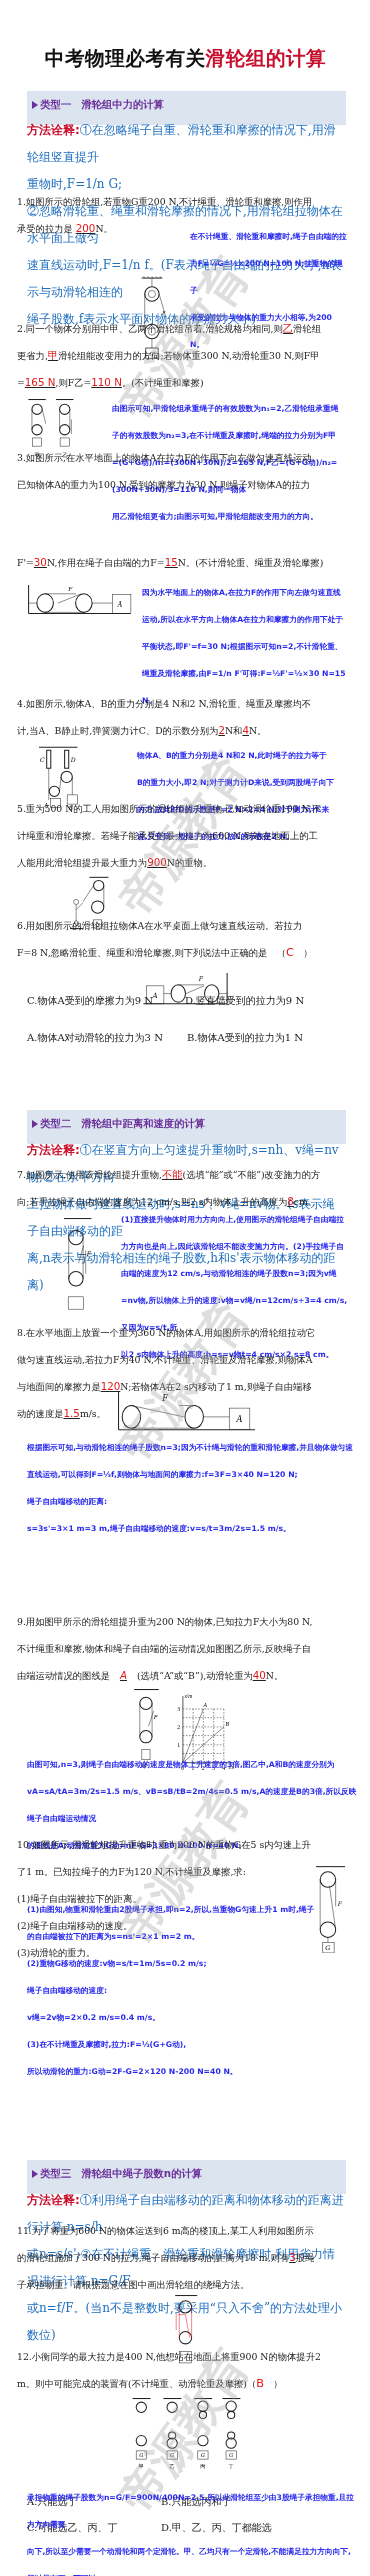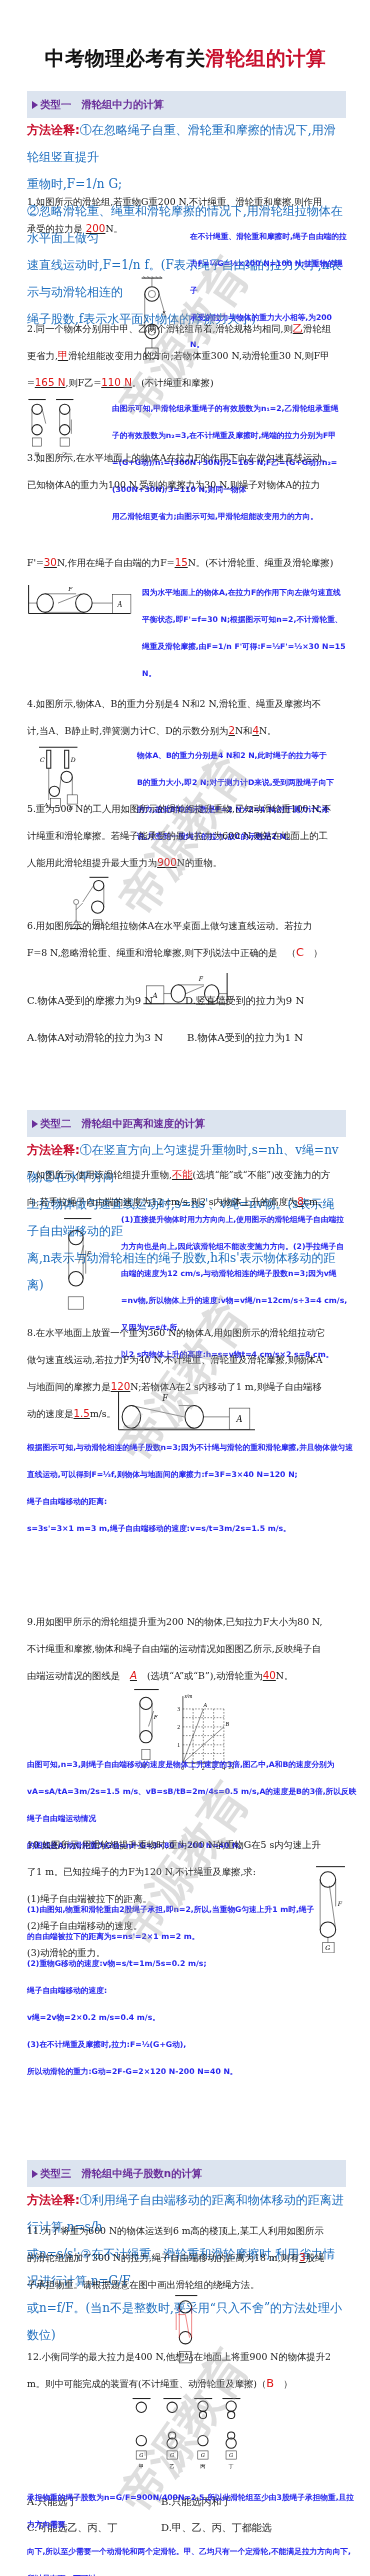--- a/index.html
+++ b/index.html
@@ -1,25 +1,25 @@
 <!DOCTYPE html>
 <html style="font-size:8.2px"><head>
 <meta charset="utf-8">
 <style>
   * { box-sizing: border-box; margin: 0; padding: 0; }
   html, body { width: 371px; background: #ffffff; }
   body { font-family: "DejaVu Serif", "Liberation Serif", serif; color: #1a1a1a; position: relative; }
   .page { width: 371px; height: 2623px; position: relative; overflow: hidden; }
   .title { position: absolute; left: 0; top: 45px; width: 371px; text-align: center; font-family: "DejaVu Sans", sans-serif; font-weight: bold; font-size: 19.6px; letter-spacing: 0.5px; color: #111; }
   .title .red { color: #c8102e; text-align: right; }
-  .sec { position: absolute; left: 27px; width: 319px; height: 27px; background: #dce4ef; padding: 0 5.2px; font-family: "DejaVu Sans", sans-serif; font-size: 10.3px; font-weight: bold; color: #6a2f9a; line-height: 27px; }
+  .sec { position: absolute; left: 27px; width: 319px; height: 34px; background: #dce4ef; padding: 0 5.2px; font-family: "DejaVu Sans", sans-serif; font-size: 10.3px; font-weight: bold; color: #6a2f9a; line-height: 27px; }
   .sec .tri { display: inline-block; width: 0; height: 0; border-top: 4.1px solid transparent; border-bottom: 4.1px solid transparent; border-left: 6.2px solid #6a2f9a; vertical-align: middle; margin-right: 2.1px; }
   .method { position: absolute; left: 27px; width: 319px; font-size: 12px; line-height: 27px; color: #1f6fbf; font-family: "DejaVu Serif", serif; }
   .method .lbl { color: #c8102e; font-weight: bold; font-family: "DejaVu Sans", sans-serif; }
-  .q { position: absolute; left: 27px; width: 319px; font-size: 9.3px; line-height: 27px; color: #1a1a1a; }
+  .q { position: absolute; left: 17px; width: 319px; font-size: 9.3px; line-height: 27px; color: #1a1a1a; }
   .ans { color: #e01818; font-family: "DejaVu Sans", sans-serif; font-size: 10.3px; text-decoration: underline; text-decoration-color: #222; }
   .ansp { color: #e01818; font-family: "DejaVu Sans", sans-serif; font-size: 11.3px; }
   .exp { position: absolute; font-family: "DejaVu Sans", sans-serif; font-weight: bold; font-size: 7.7px; line-height: 27px; color: #2a2aee; }
   .opt { position: absolute; font-size: 10px; color: #1a1a1a; }
   .fig { position: absolute; }
   .wm { position: absolute; font-family: "DejaVu Sans", sans-serif; font-weight: bold; font-size: 46px; color: rgba(160,160,160,0.35); transform: rotate(-55deg); white-space: nowrap; pointer-events: none; }
 </style>
 </head>
 <body>
 
@@ -121,20 +121,21 @@
         <line x1="35" y1="53" x2="110" y2="53"></line>
       <line x1="60" y1="35" x2="105" y2="17"></line>
         <line x1="126" y1="35" x2="165" y2="35"></line>
       <rect x="165" y="18" width="36" height="37"></rect>
     </g>
     <text x="175" y="42" font-size="14" font-style="italic" font-family="Liberation Serif, serif">A</text>
     <text x="80" y="12" font-size="13" font-style="italic" font-family="Liberation Serif, serif">F</text>
   </svg>
   <div class="exp" style="left:142px;top:579px;width:206px">
     <div>因为水平地面上的物体A,在拉力F的作用下向左做匀速直线</div>
+    <div>运动,所以在水平方向上物体A在拉力和摩擦力的作用下处于</div>
     <div>平衡状态,即F'=f=30 N;根据图示可知n=2,不计滑轮重、</div>
     <div>绳重及滑轮摩擦,由F=1/n F'可得:F=½F'=½×30 N=15 N。</div>
   </div>
 
   <div class="q" style="top:690px">
     <div>4.如图所示,物体A、B的重力分别是4 N和2 N,滑轮重、绳重及摩擦均不</div>
     <div><span>计,当A、B静止时,弹簧测力计C、D的示数分别为</span><span class="ans">2</span><span>N和</span><span class="ans">4</span><span>N。</span></div>
   </div>
   <svg class="fig" style="left:39px;top:746px" width="41" height="67" viewBox="0 0 80 130">
     <g stroke="#222" fill="none">

